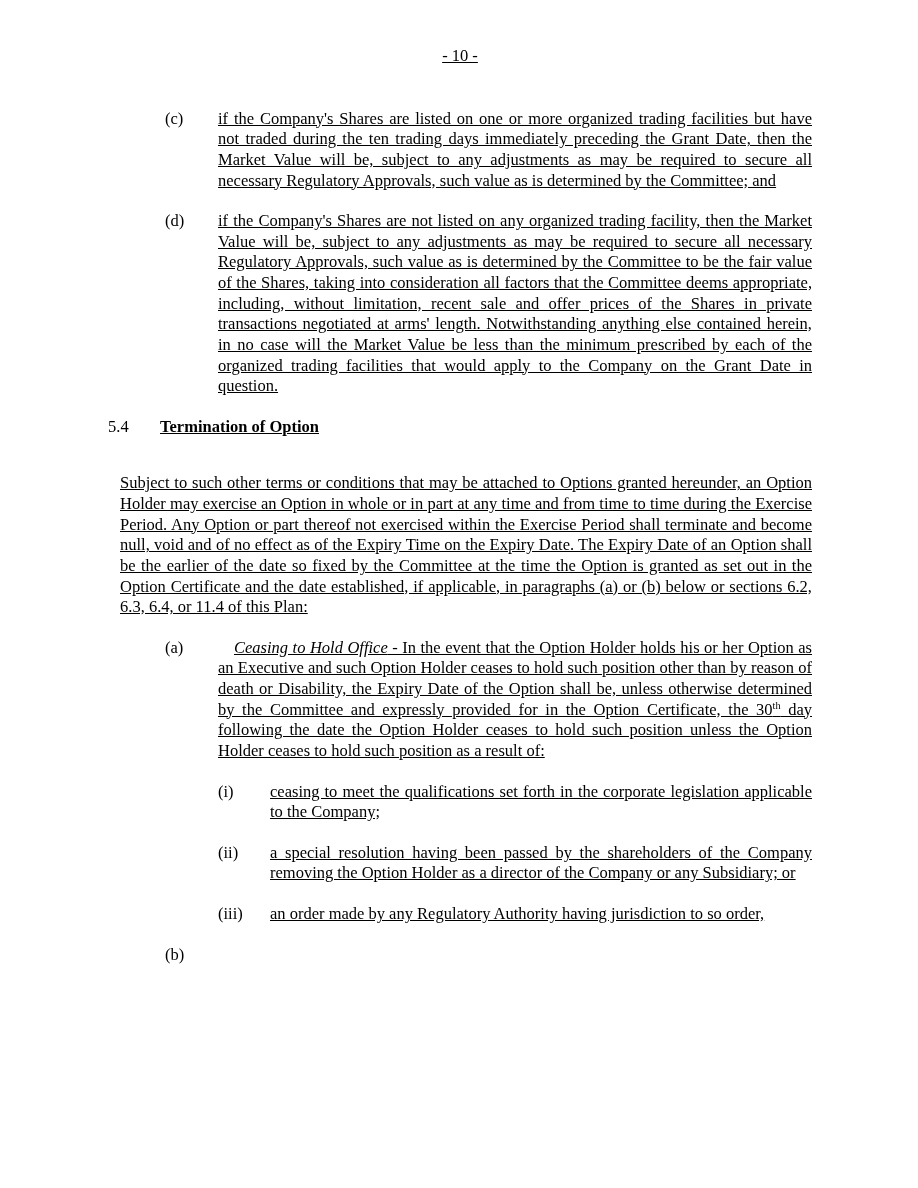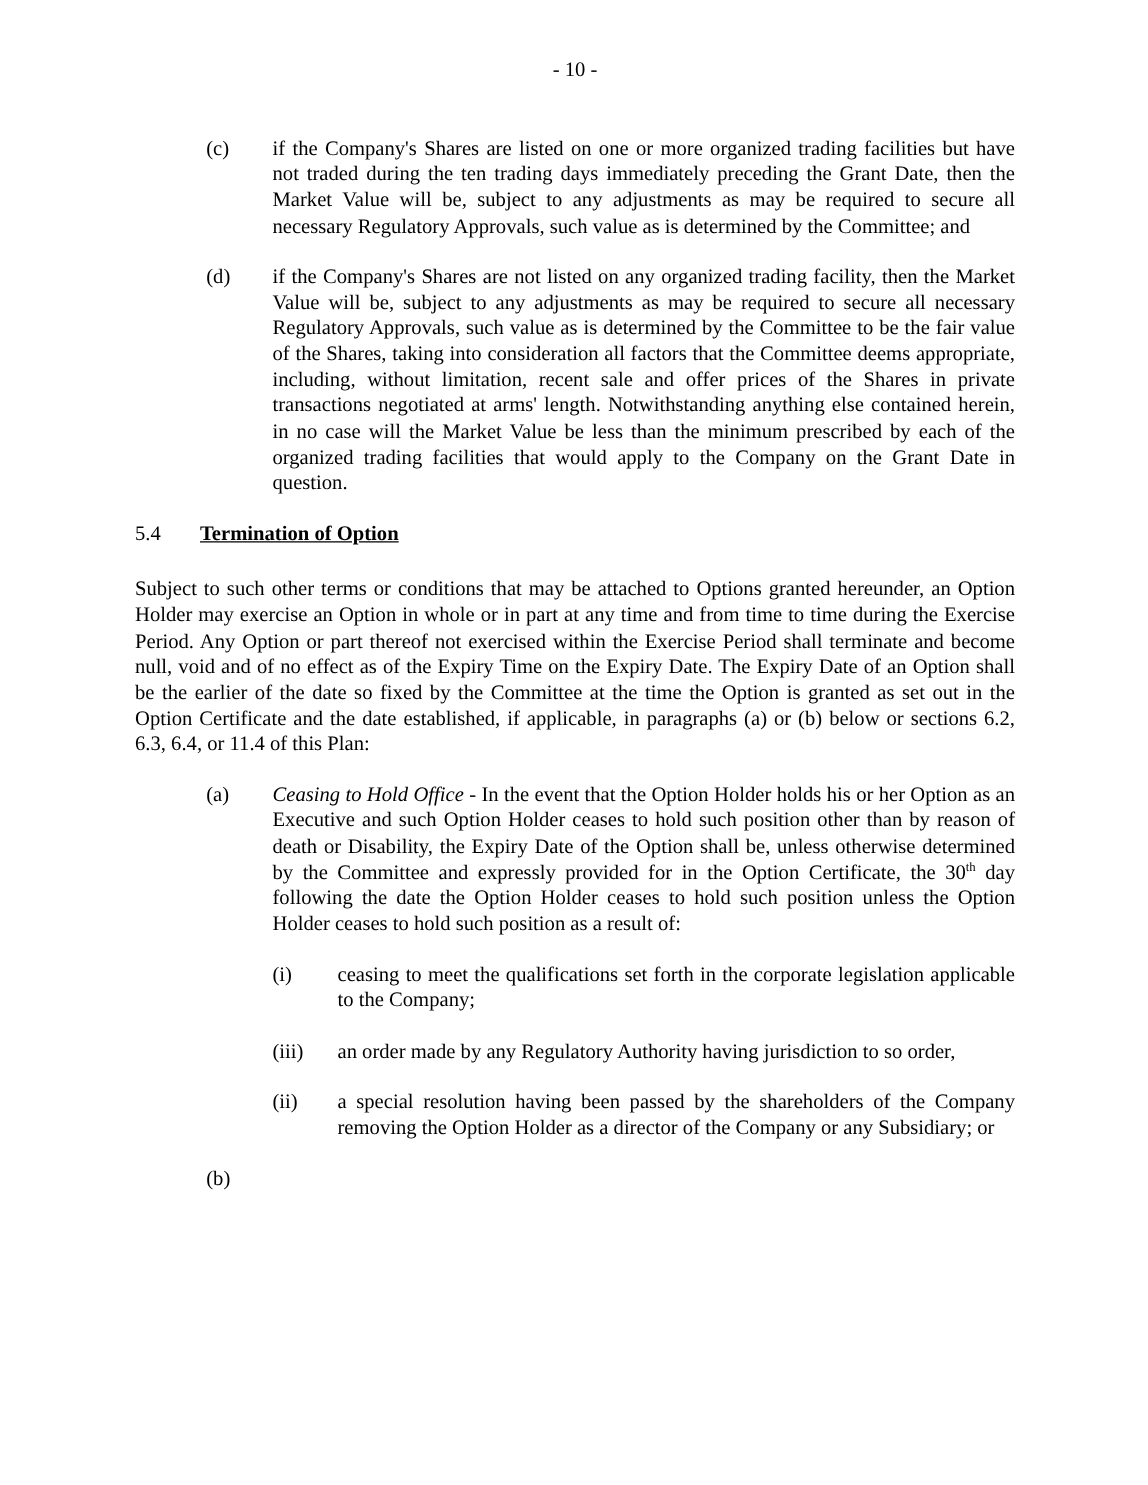--- a/index.html
+++ b/index.html
@@ -11,20 +11,21 @@
     color: #000000;
     font-family: "Liberation Serif", serif;
     font-size: 16.5px;
     line-height: 1.25;
     overflow: hidden;
   }
   .page {
     width: 918px;
     height: 1013px;
     padding: 46px 106px 0 108px;
+    text-decoration: underline;
   }
   .page-number {
     text-align: center;
     margin-bottom: 42px;
   }
   .list-item {
     position: relative;
     padding-left: 110px;
     text-align: justify;
     margin-bottom: 20px;
@@ -39,37 +40,37 @@
     padding-left: 162px;
     text-align: justify;
     margin-bottom: 20px;
   }
   .sub-item > .li-label {
     position: absolute;
     left: 110px;
     top: 0;
   }
   .section-heading {
-    margin: 0 0 24px 0;
+    margin: 0 0 36px 0;
   }
   .sec-num { display: inline-block; width: 52px; }
   .sec-title {
     font-weight: bold;
     text-decoration: underline;
   }
   .body-para {
-    margin: 0 0 20px 0;
+    margin: 0 0 20px 12px;
     text-align: justify;
   }
   .continuation {
     margin: 0 0 20px 0;
     padding-left: 57px;
     text-align: justify;
   }
-  .italic { font-style: italic; }
+  .italic { font-style: italic; margin-left: 16px; }
   sup.ord {
     font-size: 0.62em;
     position: relative;
     top: -0.55em;
     vertical-align: baseline;
     line-height: 0;
   }
 </style>
 </head>
 <body>
@@ -98,27 +99,27 @@
     <span class="li-label">(a)</span>
     <div class="li-text"><span class="italic">Ceasing to Hold Office</span><span> - In the event that the Option Holder holds his or her Option as an Executive and such Option Holder ceases to hold such position other than by reason of death or Disability, the Expiry Date of the Option shall be, unless otherwise determined by the Committee and expressly provided for in the Option Certificate, the 30</span><sup class="ord">th</sup><span> day following the date the Option Holder ceases to hold such position unless the Option Holder ceases to hold such position as a result of:</span></div>
   </div>
 
   <div class="sub-item">
     <span class="li-label">(i)</span>
     <div class="li-text">ceasing to meet the qualifications set forth in the corporate legislation applicable to the Company;</div>
   </div>
 
   <div class="sub-item">
-    <span class="li-label">(iii)</span>
-    <div class="li-text">an order made by any Regulatory Authority having jurisdiction to so order,</div>
+    <span class="li-label">(ii)</span>
+    <div class="li-text">a special resolution having been passed by the shareholders of the Company removing the Option Holder as a director of the Company or any Subsidiary; or</div>
   </div>
 
   <div class="sub-item">
-    <span class="li-label">(ii)</span>
-    <div class="li-text">a special resolution having been passed by the shareholders of the Company removing the Option Holder as a director of the Company or any Subsidiary; or</div>
+    <span class="li-label">(iii)</span>
+    <div class="li-text">an order made by any Regulatory Authority having jurisdiction to so order,</div>
   </div>
 
 
   <div class="list-item">
     <span class="li-label">(b)</span>
   </div>
 
 </div>
 
 </body></html>

